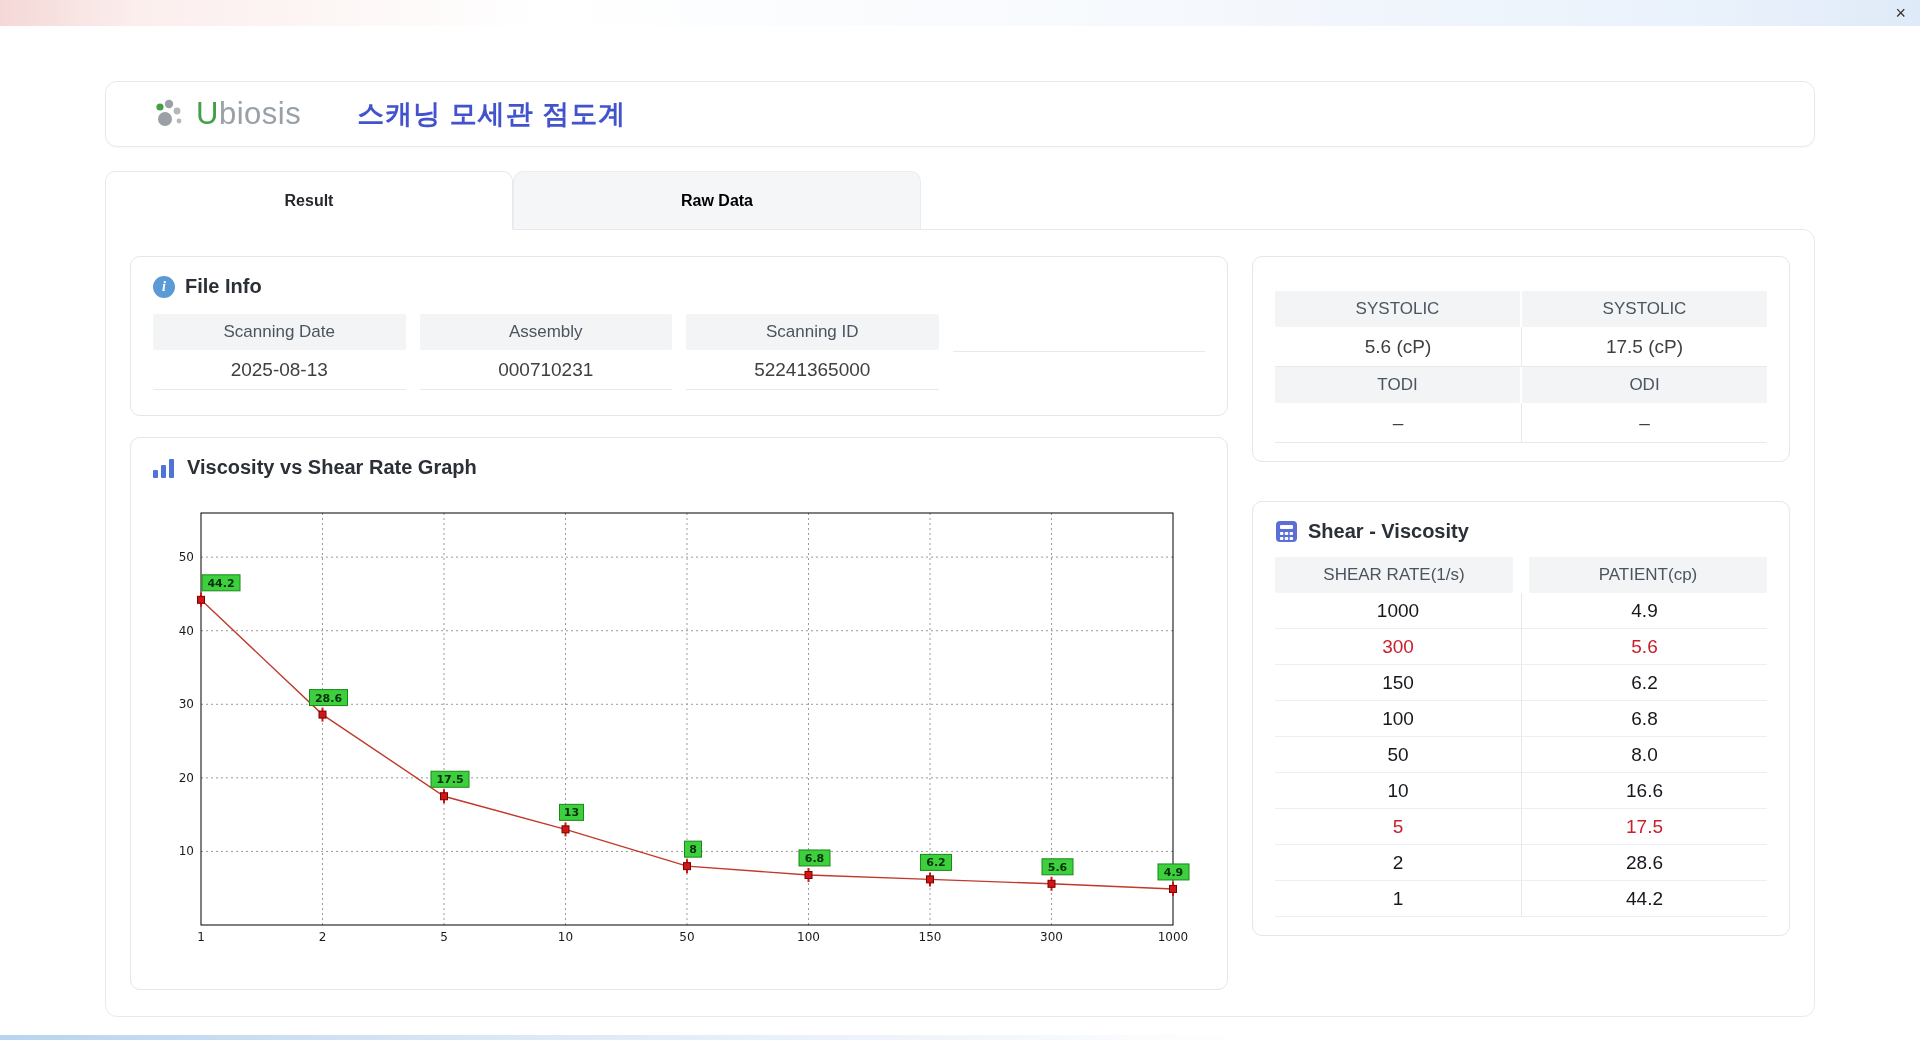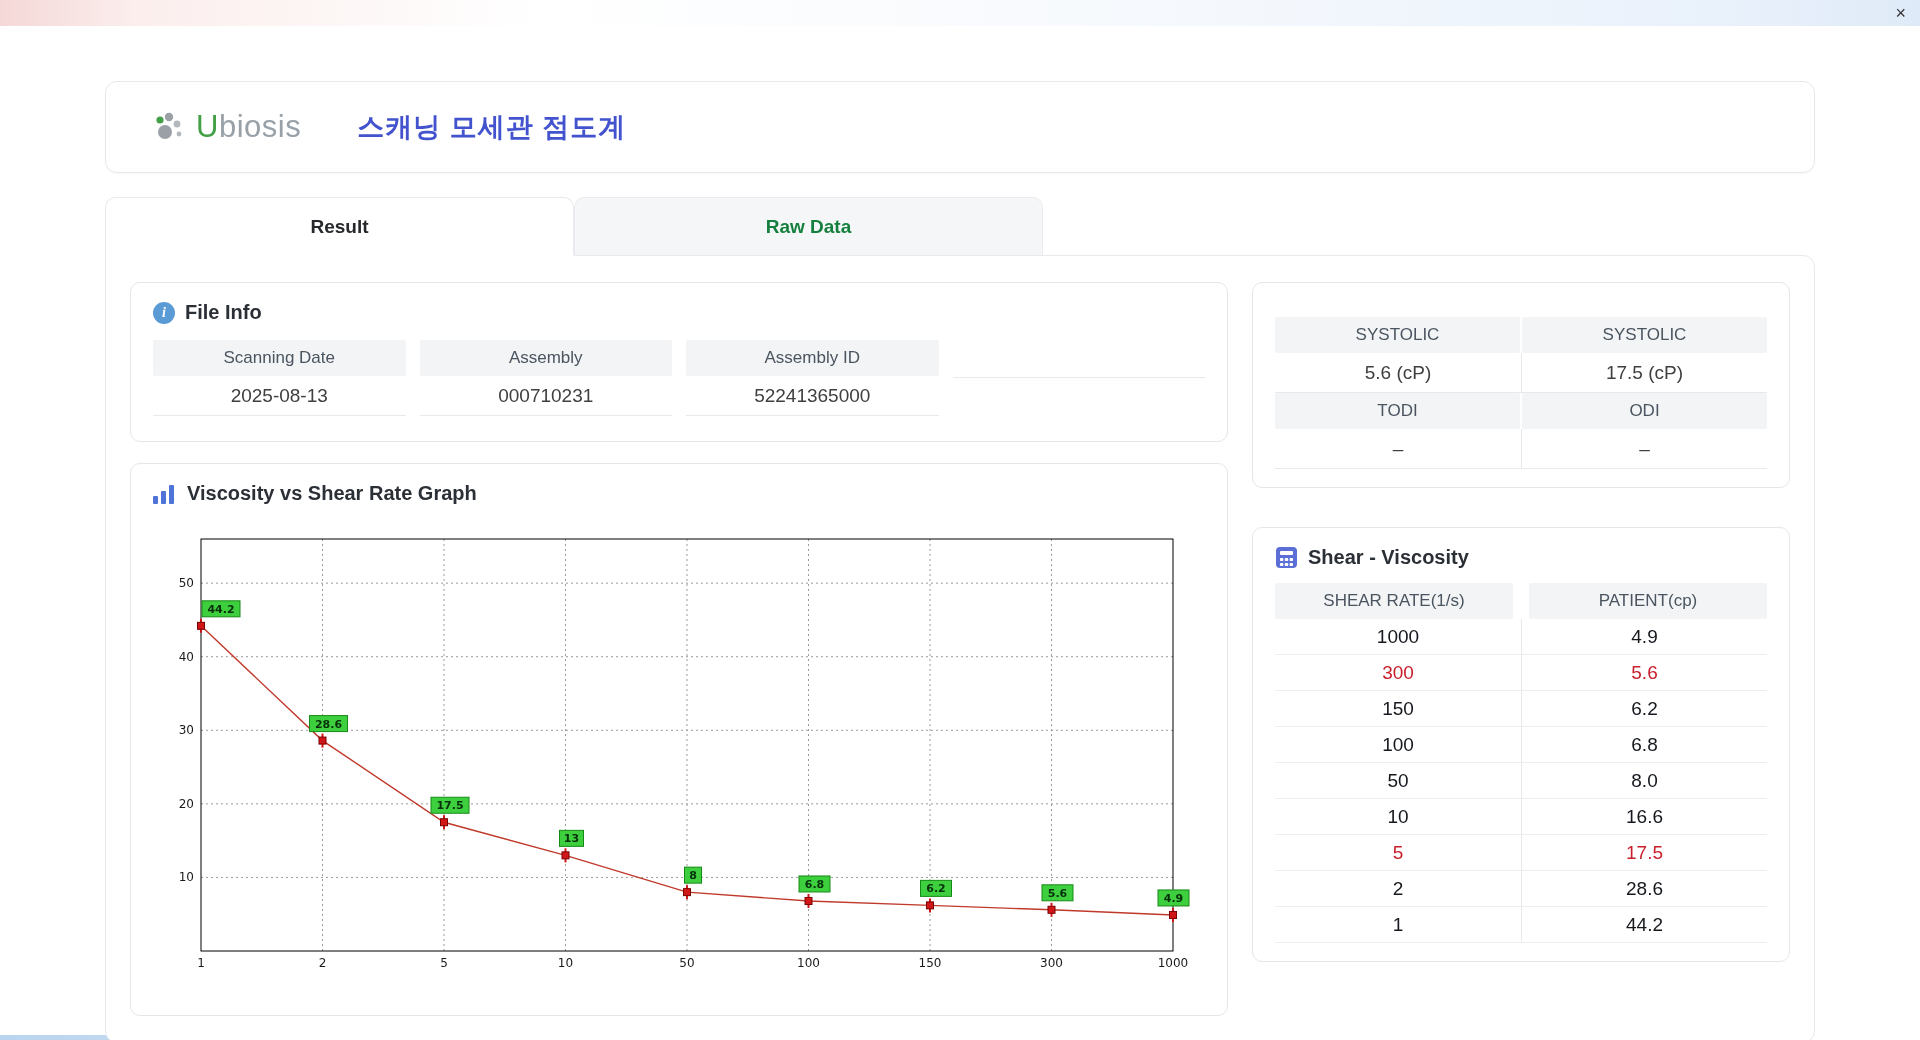--- a/index.html
+++ b/index.html
@@ -8,34 +8,34 @@
 
   .titlebar { position:absolute; top:0; left:0; width:1920px; height:26px;
     background:linear-gradient(90deg,#f4d8d7 0%,#fbeeed 7%,#ffffff 28%,#f6f9fd 60%,#e9f1fb 90%,#dfeaf8 100%); }
   .close-btn { position:absolute; right:14px; top:3px; font-size:18px; color:#333; line-height:20px; cursor:pointer; }
   .bottombar { position:absolute; bottom:0; left:0; width:1920px; height:5px;
     background:linear-gradient(90deg,#b9d4ef 0%,#dfeaf6 30%,#ffffff 65%); }
 
   .app { position:absolute; top:26px; left:8px; right:8px; bottom:5px; background:#fff; padding:55px 97px 0 97px; }
 
   
-  .header-card { height:92px; border:1px solid #e7e9ed; border-radius:12px; display:flex; align-items:center;
+  .header-card { height:66px; border:1px solid #e7e9ed; border-radius:12px; display:flex; align-items:center;
     padding:0 46px; box-shadow:0 1px 2px rgba(0,0,0,0.03); background:#fff; }
   .logo { display:flex; align-items:center; gap:8px; }
   .logo-text { font-size:31px; font-weight:500; letter-spacing:0.5px; }
   .logo-u { color:#44a047; }
   .logo-rest { color:#98a0a8; }
   .app-title { margin-left:56px; font-size:27px; font-weight:700; color:#4353ce; letter-spacing:1px; }
 
   
   .tabs { display:flex; margin-top:24px; margin-bottom:-1px; position:relative; z-index:2; }
-  .tab { width:469px; height:59px; display:flex; align-items:center; justify-content:center;
-    font-size:19px; border-radius:10px 10px 0 0; cursor:pointer; }
+  .tab { width:408px; height:59px; display:flex; align-items:center; justify-content:center;
+    font-size:16px; border-radius:10px 10px 0 0; cursor:pointer; }
   .tab.active { background:#fff; border:1px solid #e7e9ed; border-bottom:1px solid #fff; font-weight:700; color:#26282c; }
-  .tab.inactive { background:#f5f6f8; border:1px solid #eaecef; border-bottom:1px solid #e7e9ed; font-weight:600; color:#15803d; }
+  .tab.inactive { background:#f5f6f8; border:1px solid #eaecef; border-bottom:1px solid #e7e9ed; font-weight:600; color:#000000; }
 
   
   .content-card { border:1px solid #e7e9ed; border-radius:0 12px 12px 12px; height:788px; padding:26px 24px;
     display:flex; gap:24px; background:#fff; }
   .col-left { width:1098px; display:flex; flex-direction:column; gap:21px; }
   .col-right { flex:1; display:flex; flex-direction:column; gap:39px; }
 
   .panel { border:1px solid #e3e6ea; border-radius:10px; background:#fff; padding:18px 22px; }
   .panel-title { display:flex; align-items:center; gap:10px; font-size:20px; font-weight:700; color:#2b2f36; }
 
@@ -116,21 +116,21 @@
         <div class="fi-fields" id="file-info-fields">
             <div>
               <div class="cell-h">Scanning Date</div>
               <div class="cell-v">2025-08-13</div>
             </div>
             <div>
               <div class="cell-h">Assembly</div>
               <div class="cell-v">000710231</div>
             </div>
             <div>
-              <div class="cell-h">Assembly ID</div>
+              <div class="cell-h">Scanning ID</div>
               <div class="cell-v">52241365000</div>
             </div>
             <div>
               <div class="cell-v"></div>
             </div>
           </div>
       </div>
 
       <div class="panel graph-panel">
         <div class="panel-title">

